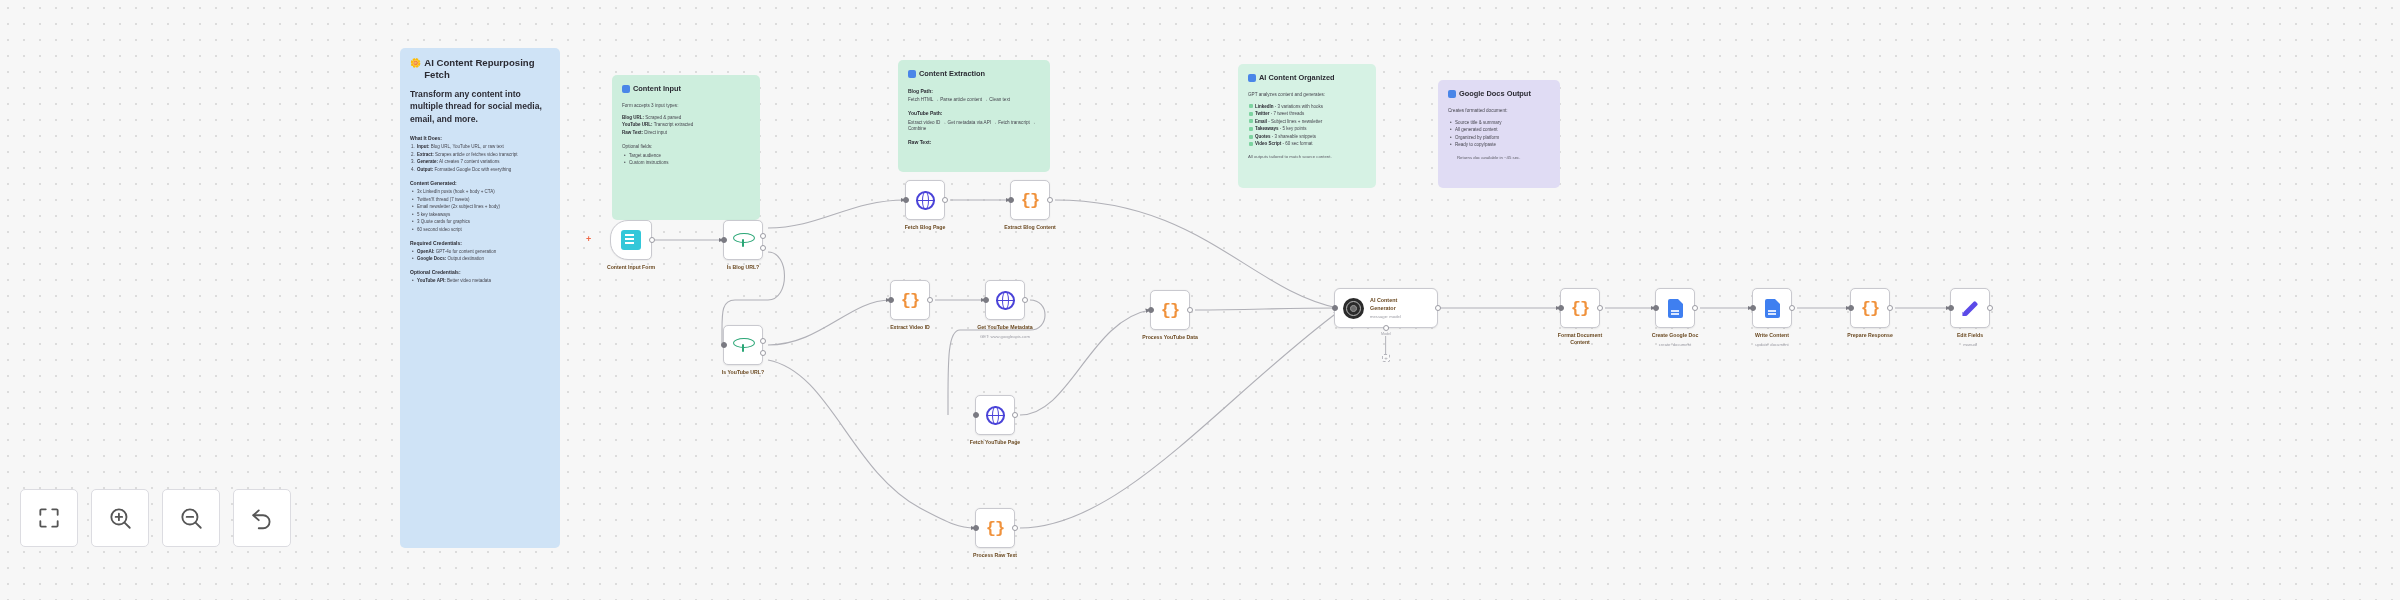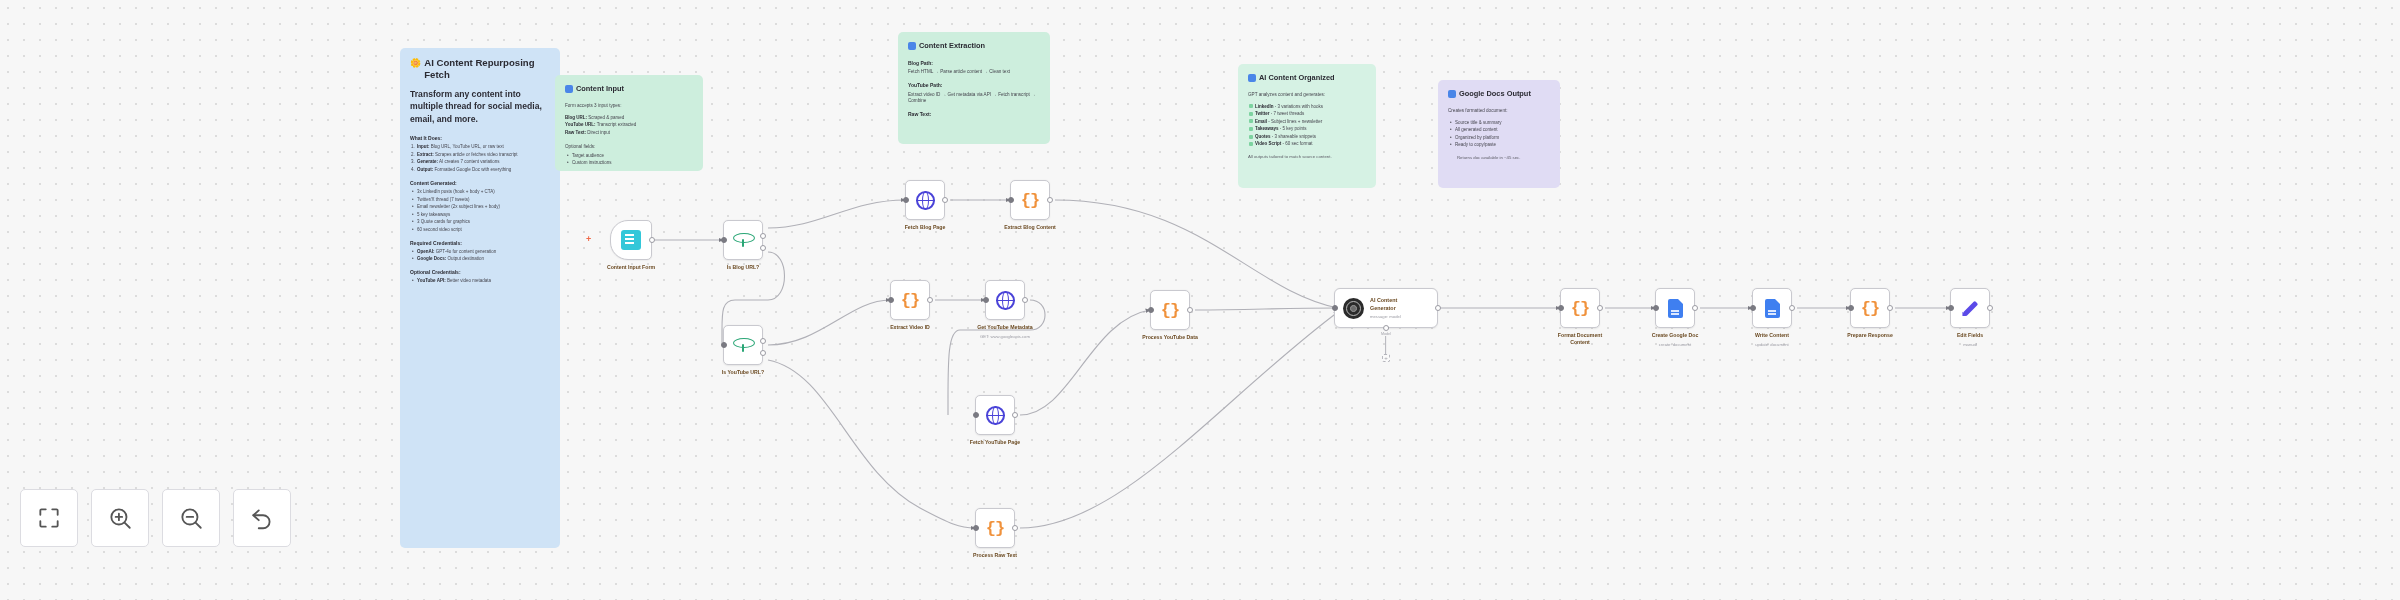--- a/index.html
+++ b/index.html
@@ -234,35 +234,35 @@
     <div class="note-li bullet">60 second video script</div>
 
     <div class="note-h">Required Credentials:</div>
     <div class="note-li bullet"><span class="b">OpenAI:</span><span> GPT-4o for content generation</span></div>
     <div class="note-li bullet"><span class="b">Google Docs:</span><span> Output destination</span></div>
 
     <div class="note-h">Optional Credentials:</div>
     <div class="note-li bullet"><span class="b">YouTube API:</span><span> Better video metadata</span></div>
   </div>
 
-  <div class="note green" style="left:555px; top:75px; width:148px; height:96px;">
+  <div class="note green" style="left:612px; top:75px; width:148px; height:145px;">
     <div class="note-title">
       <span class="note-ico ico-doc"></span>
       <span>Content Input</span>
     </div>
     <div class="note-p" style="margin-top:9px;">Form accepts 3 input types:</div>
     <div class="note-li" style="margin-left:0;margin-top:6px;"><span class="b">Blog URL:</span><span> Scraped &amp; parsed</span></div>
     <div class="note-li" style="margin-left:0;"><span class="b">YouTube URL:</span><span> Transcript extracted</span></div>
     <div class="note-li" style="margin-left:0;"><span class="b">Raw Text:</span><span> Direct input</span></div>
     <div class="note-p" style="margin-top:8px;">Optional fields:</div>
     <div class="note-li bullet">Target audience</div>
     <div class="note-li bullet">Custom instructions</div>
   </div>
 
-  <div class="note green2" style="left:898px; top:32px; width:152px; height:112px;">
+  <div class="note green2" style="left:898px; top:60px; width:152px; height:112px;">
     <div class="note-title">
       <span class="note-ico ico-flow"></span>
       <span>Content Extraction</span>
     </div>
     <div class="note-h" style="margin-top:9px;">Blog Path:</div>
     <div class="note-p">Fetch HTML → Parse article content → Clean text</div>
     <div class="note-h">YouTube Path:</div>
     <div class="note-p">Extract video ID → Get metadata via API → Fetch transcript → Combine</div>
     <div class="note-h">Raw Text:</div>
   </div>

